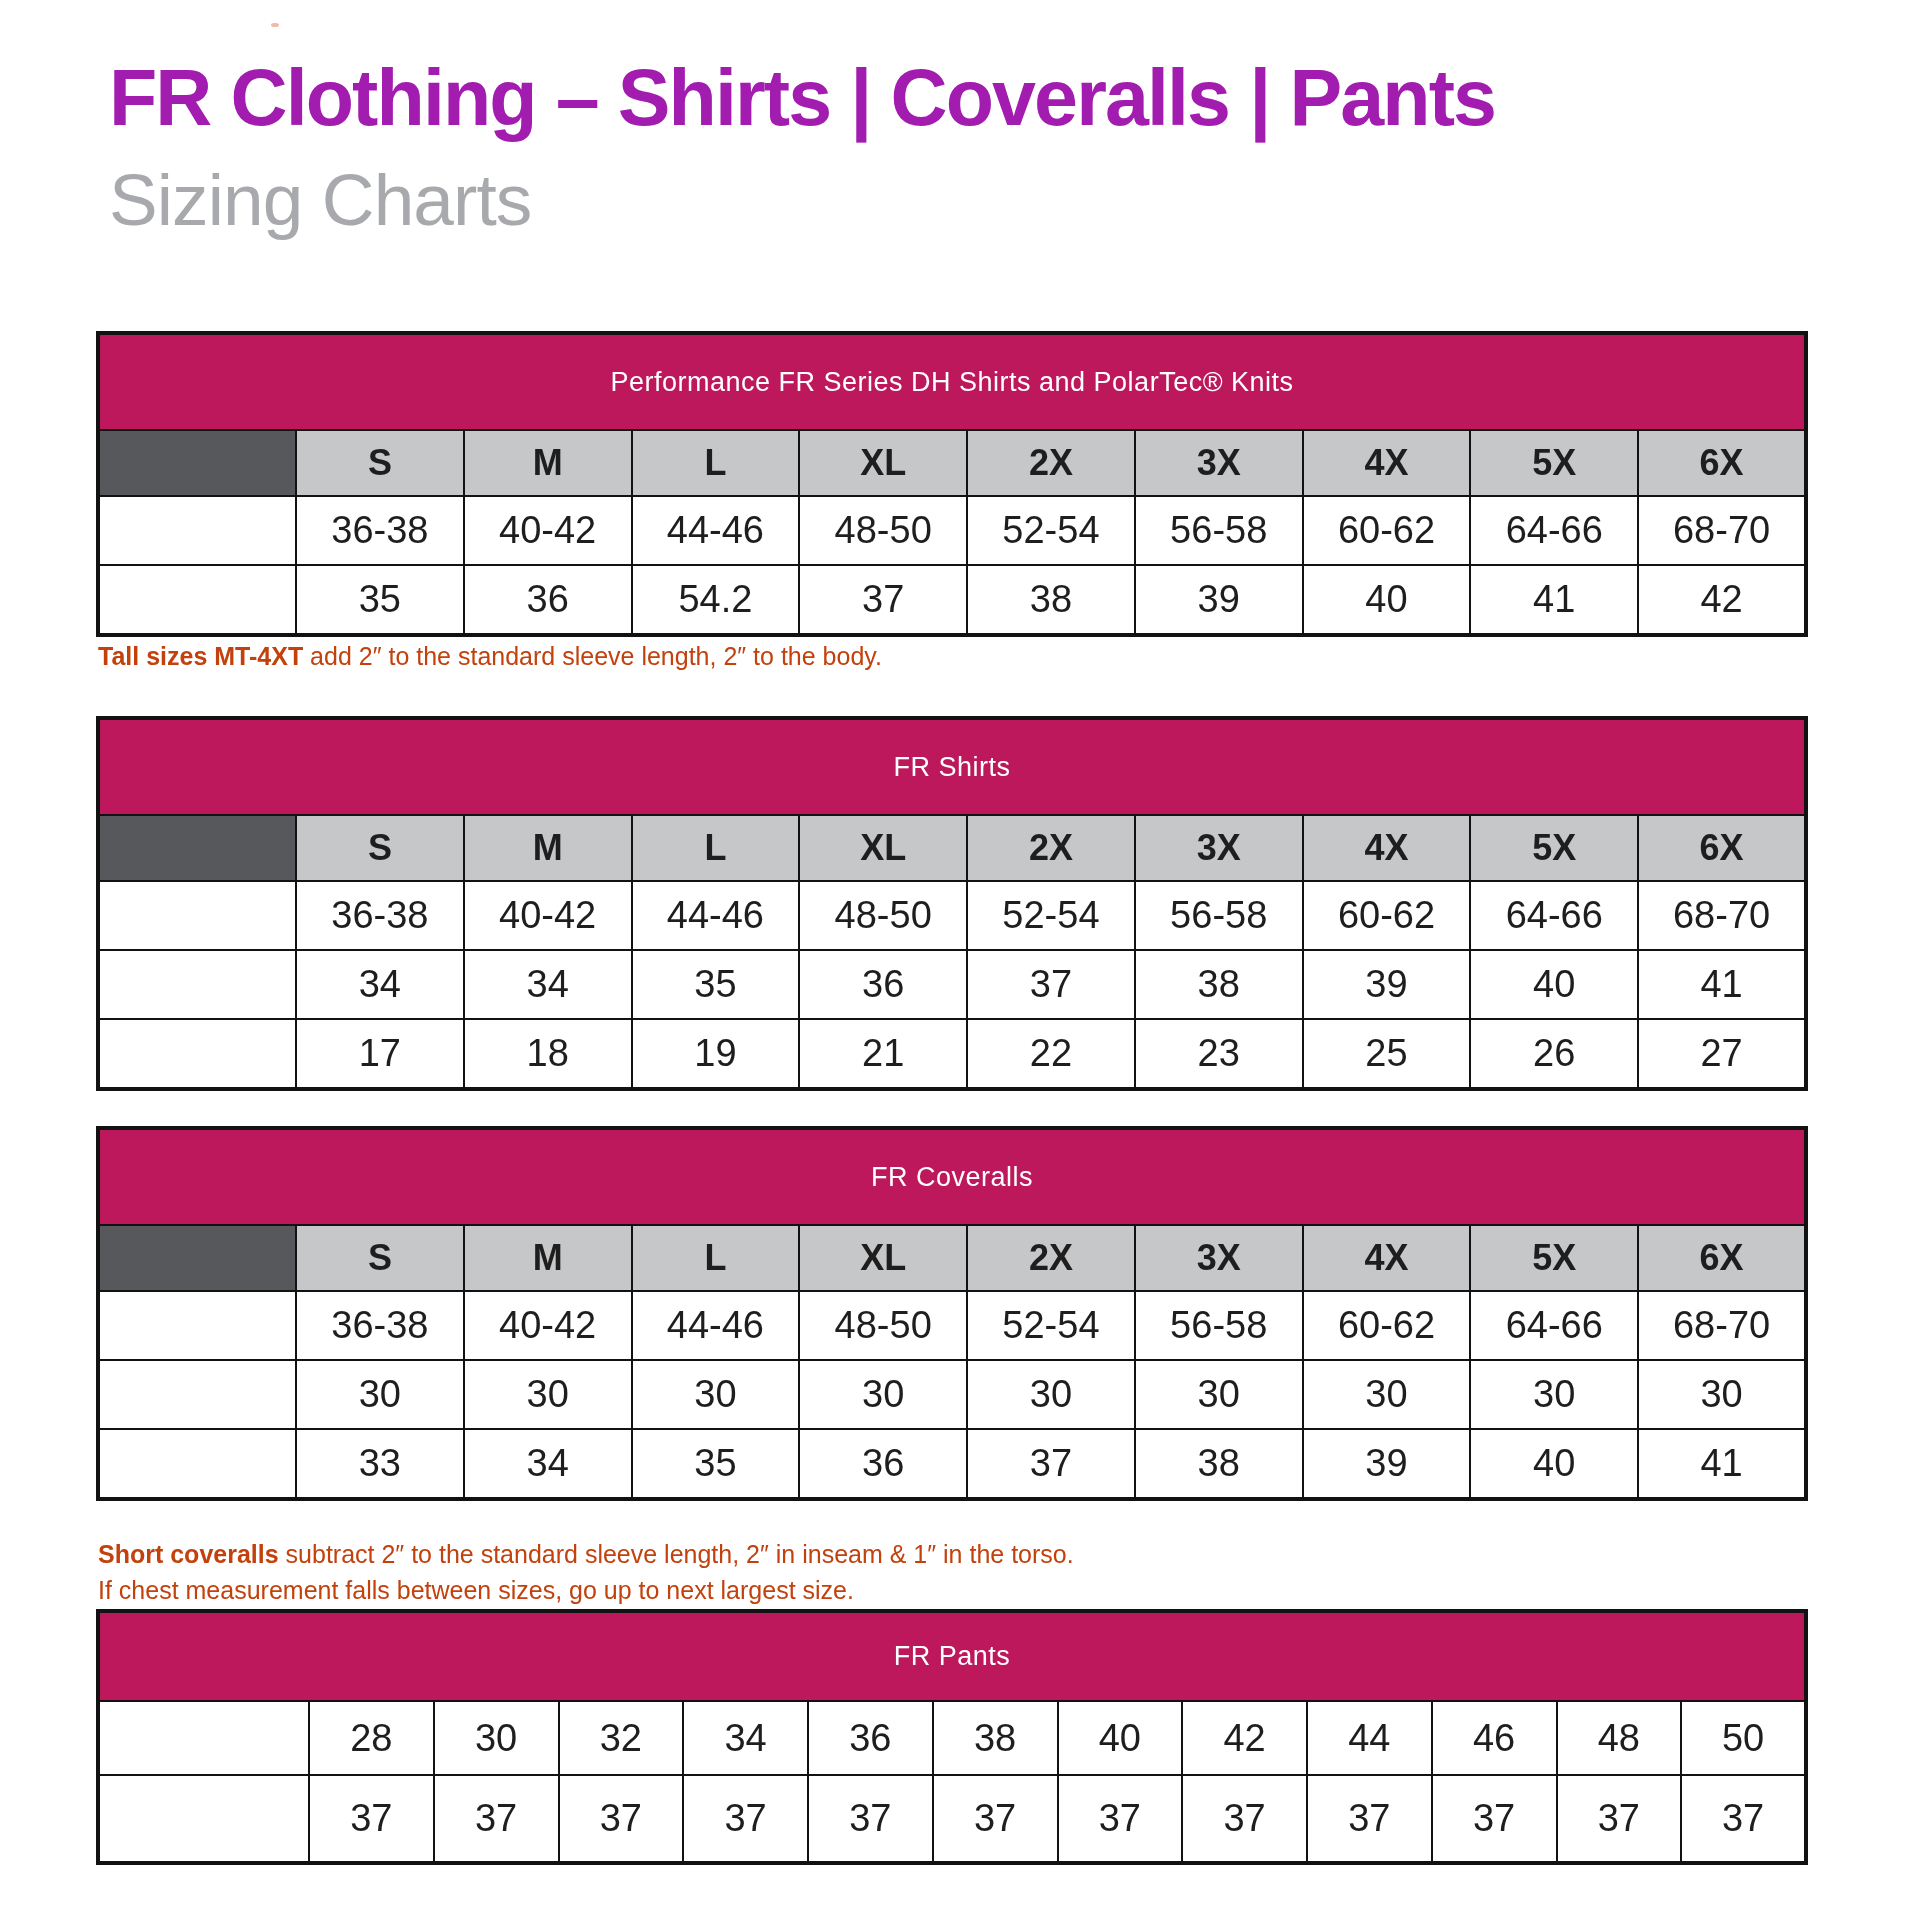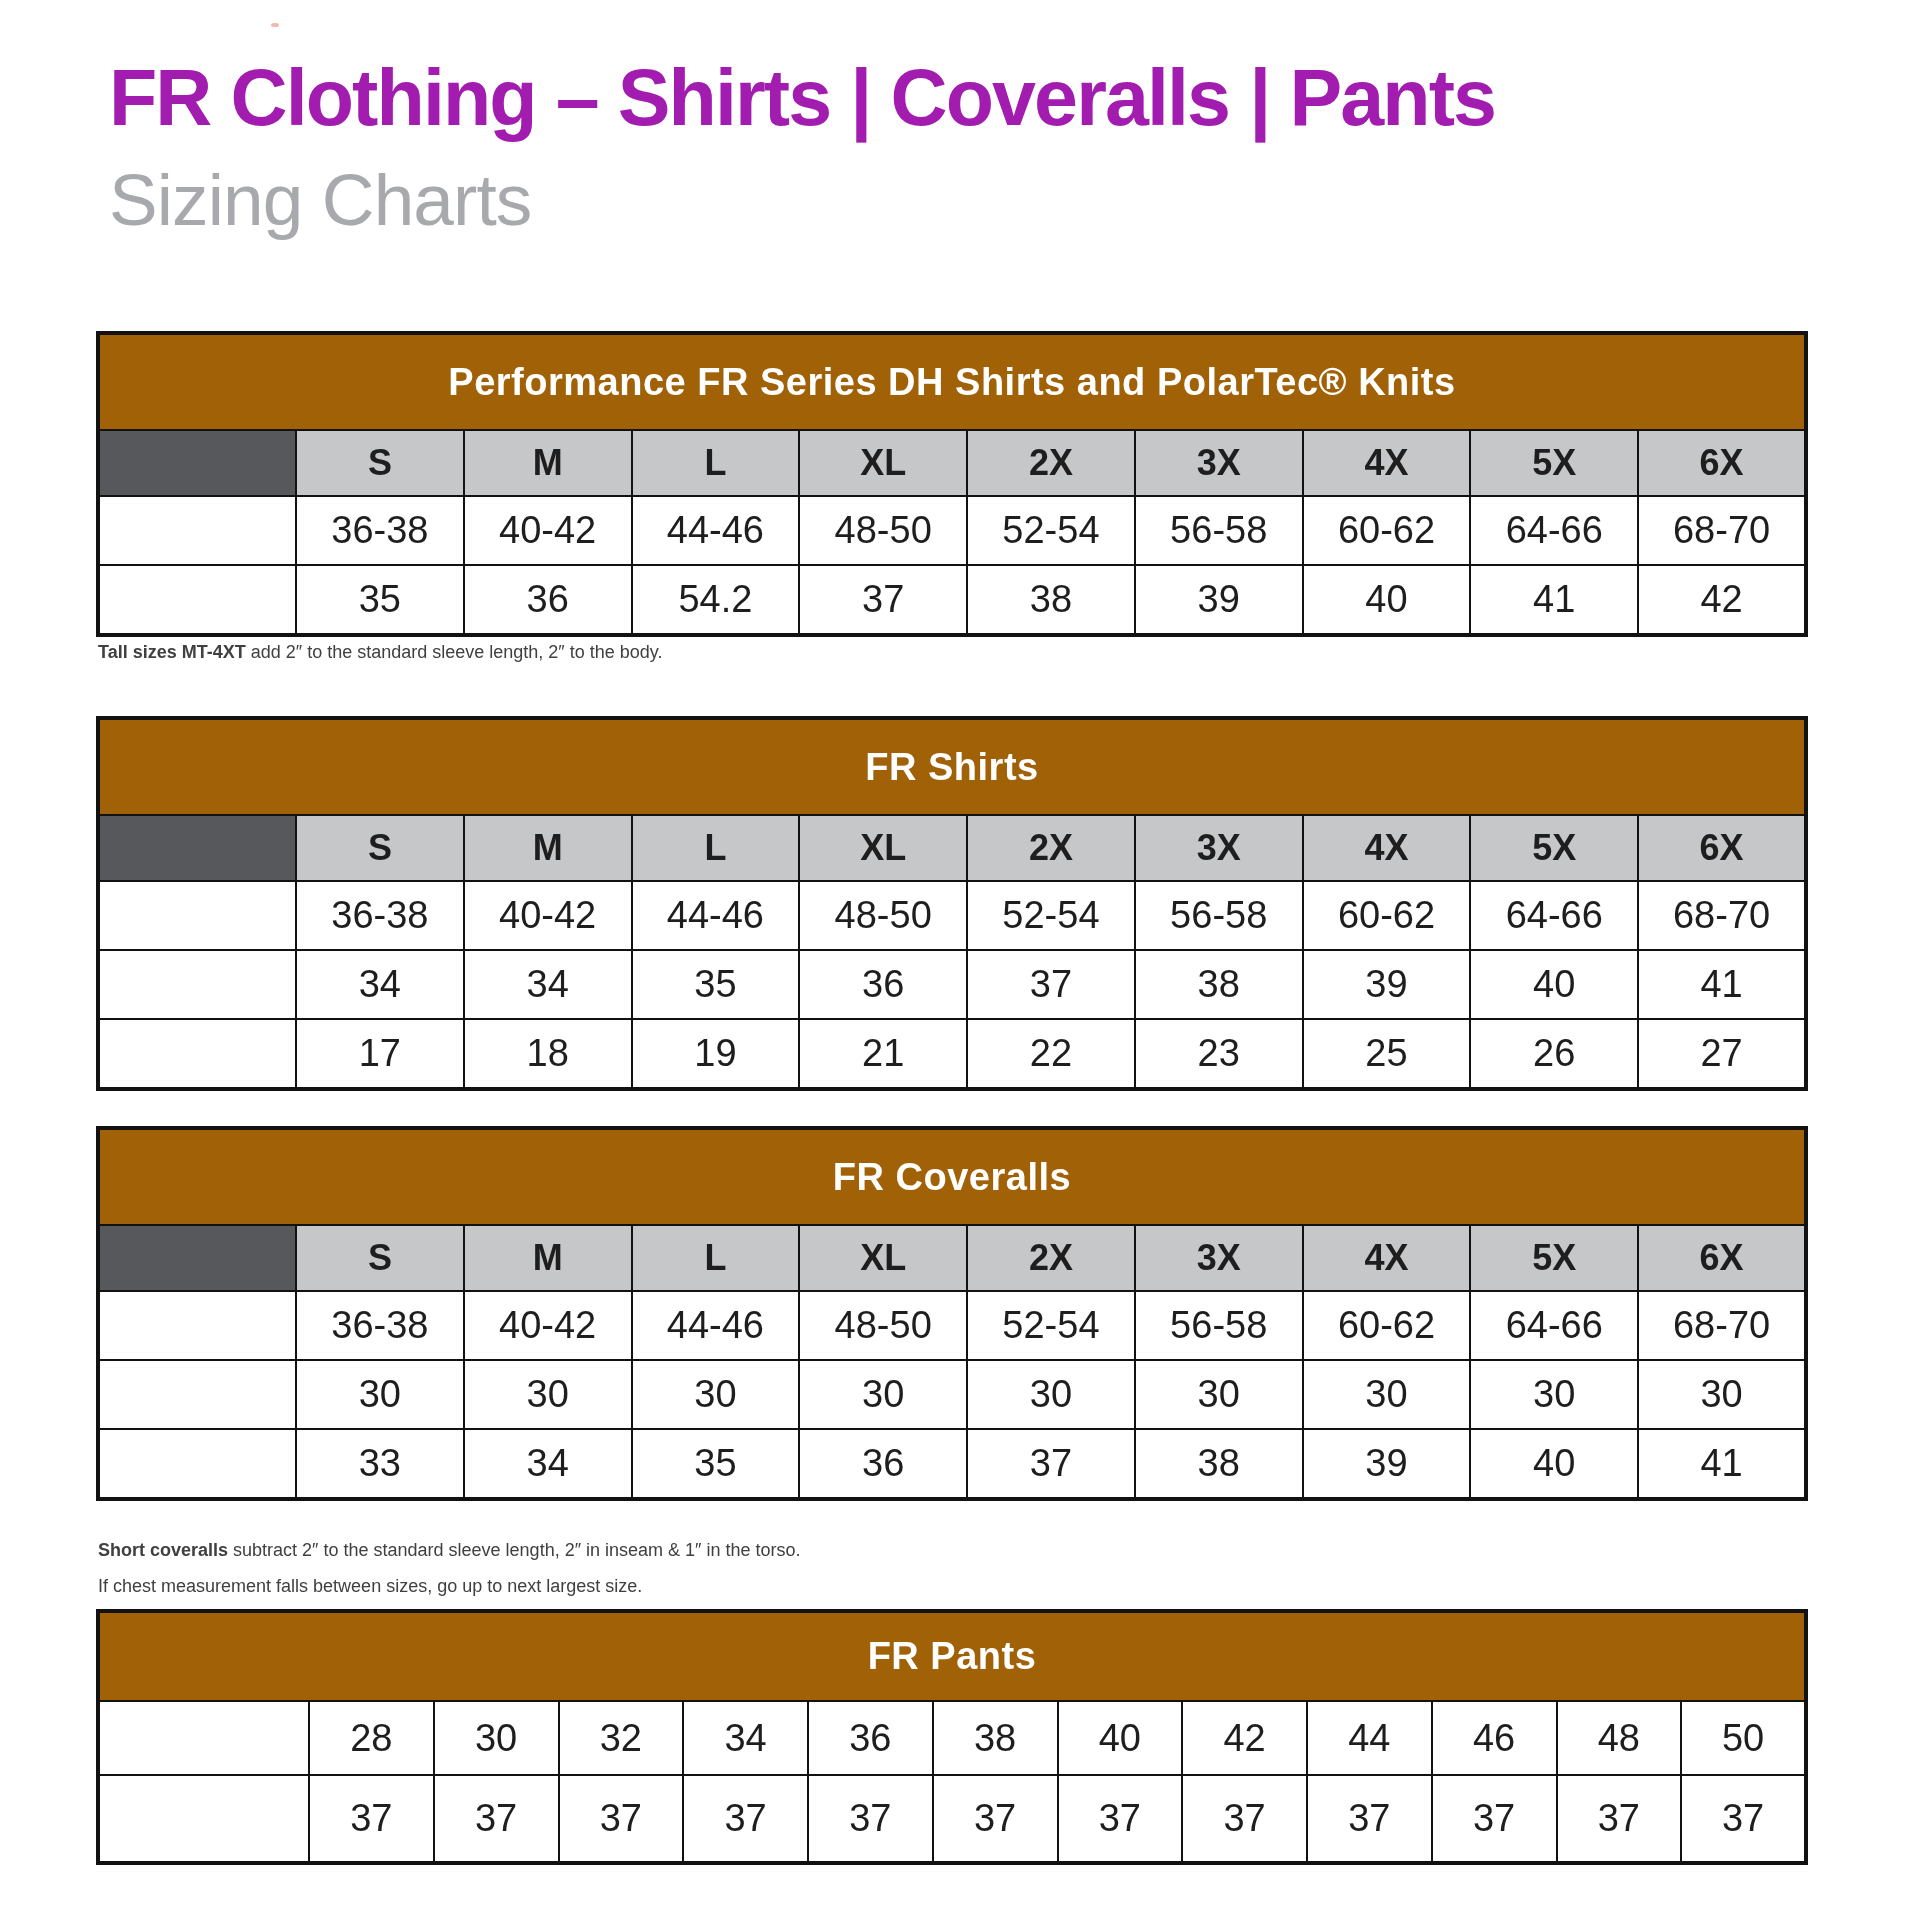--- a/index.html
+++ b/index.html
@@ -10,39 +10,39 @@
          background:#f0a898;opacity:.8;}
 
   .header{position:absolute;left:109px;top:55px;}
   .page-title{font-size:79px;font-weight:bold;color:#a21caf;letter-spacing:-1.9px;line-height:1.08;white-space:nowrap;}
   .page-subtitle{font-size:73px;font-weight:400;color:#a7a9ac;letter-spacing:-0.9px;line-height:1.05;margin-top:22px;}
 
   table.chart{position:absolute;left:96px;width:1712px;border-collapse:collapse;
               border:4.7px solid #121212;table-layout:fixed;}
   table.chart th,table.chart td{border:2.8px solid #121212;text-align:center;vertical-align:middle;
               padding:0;overflow:hidden;}
-  .bar th{background:#a16207;color:#ffffff;font-size:38px;font-weight:bold;height:94px;
+  .bar th{background:#be185d;color:#ffffff;font-size:27px;font-weight:normal;height:94px;
           letter-spacing:0.5px;}
   .sizes td{background:#c6c7c9;color:#1e1e1e;font-size:36px;font-weight:bold;height:64px;}
   .sizes td.corner, td.corner{background:#57585b;}
   td.rowlabel{background:#57585b;color:#ffffff;font-size:28px;font-weight:bold;}
   td.rowlabel .sub{display:block;font-size:22.6px;font-weight:bold;margin-top:1.9px;}
   .data td{background:#ffffff;font-size:38px;height:67px;}
   .labelcol{width:198px;}
   .pants-labelcol{width:211px;}
 
   .t-performance{top:331px;}
   .t-shirts{top:716px;}
   .t-coveralls{top:1126px;}
   .t-pants{top:1609px;border-radius:20px;}
   .t-pants .bar th{height:87px;}
   .t-pants .data td{height:72px;}
   .t-pants .data.tall td{height:85px;}
 
-  .note{position:absolute;left:98px;font-size:18px;color:#404040;}
+  .note{position:absolute;left:98px;font-size:25px;color:#c2410c;}
   .note b{font-weight:bold;}
   .n-performance{top:642px;}
   .n-cov1{top:1505px;}
   .n-cov2{top:1540px;}
   .n-cov3{top:1576px;}
 </style>
 </head>
 <body>
 
 <div class="doc">

